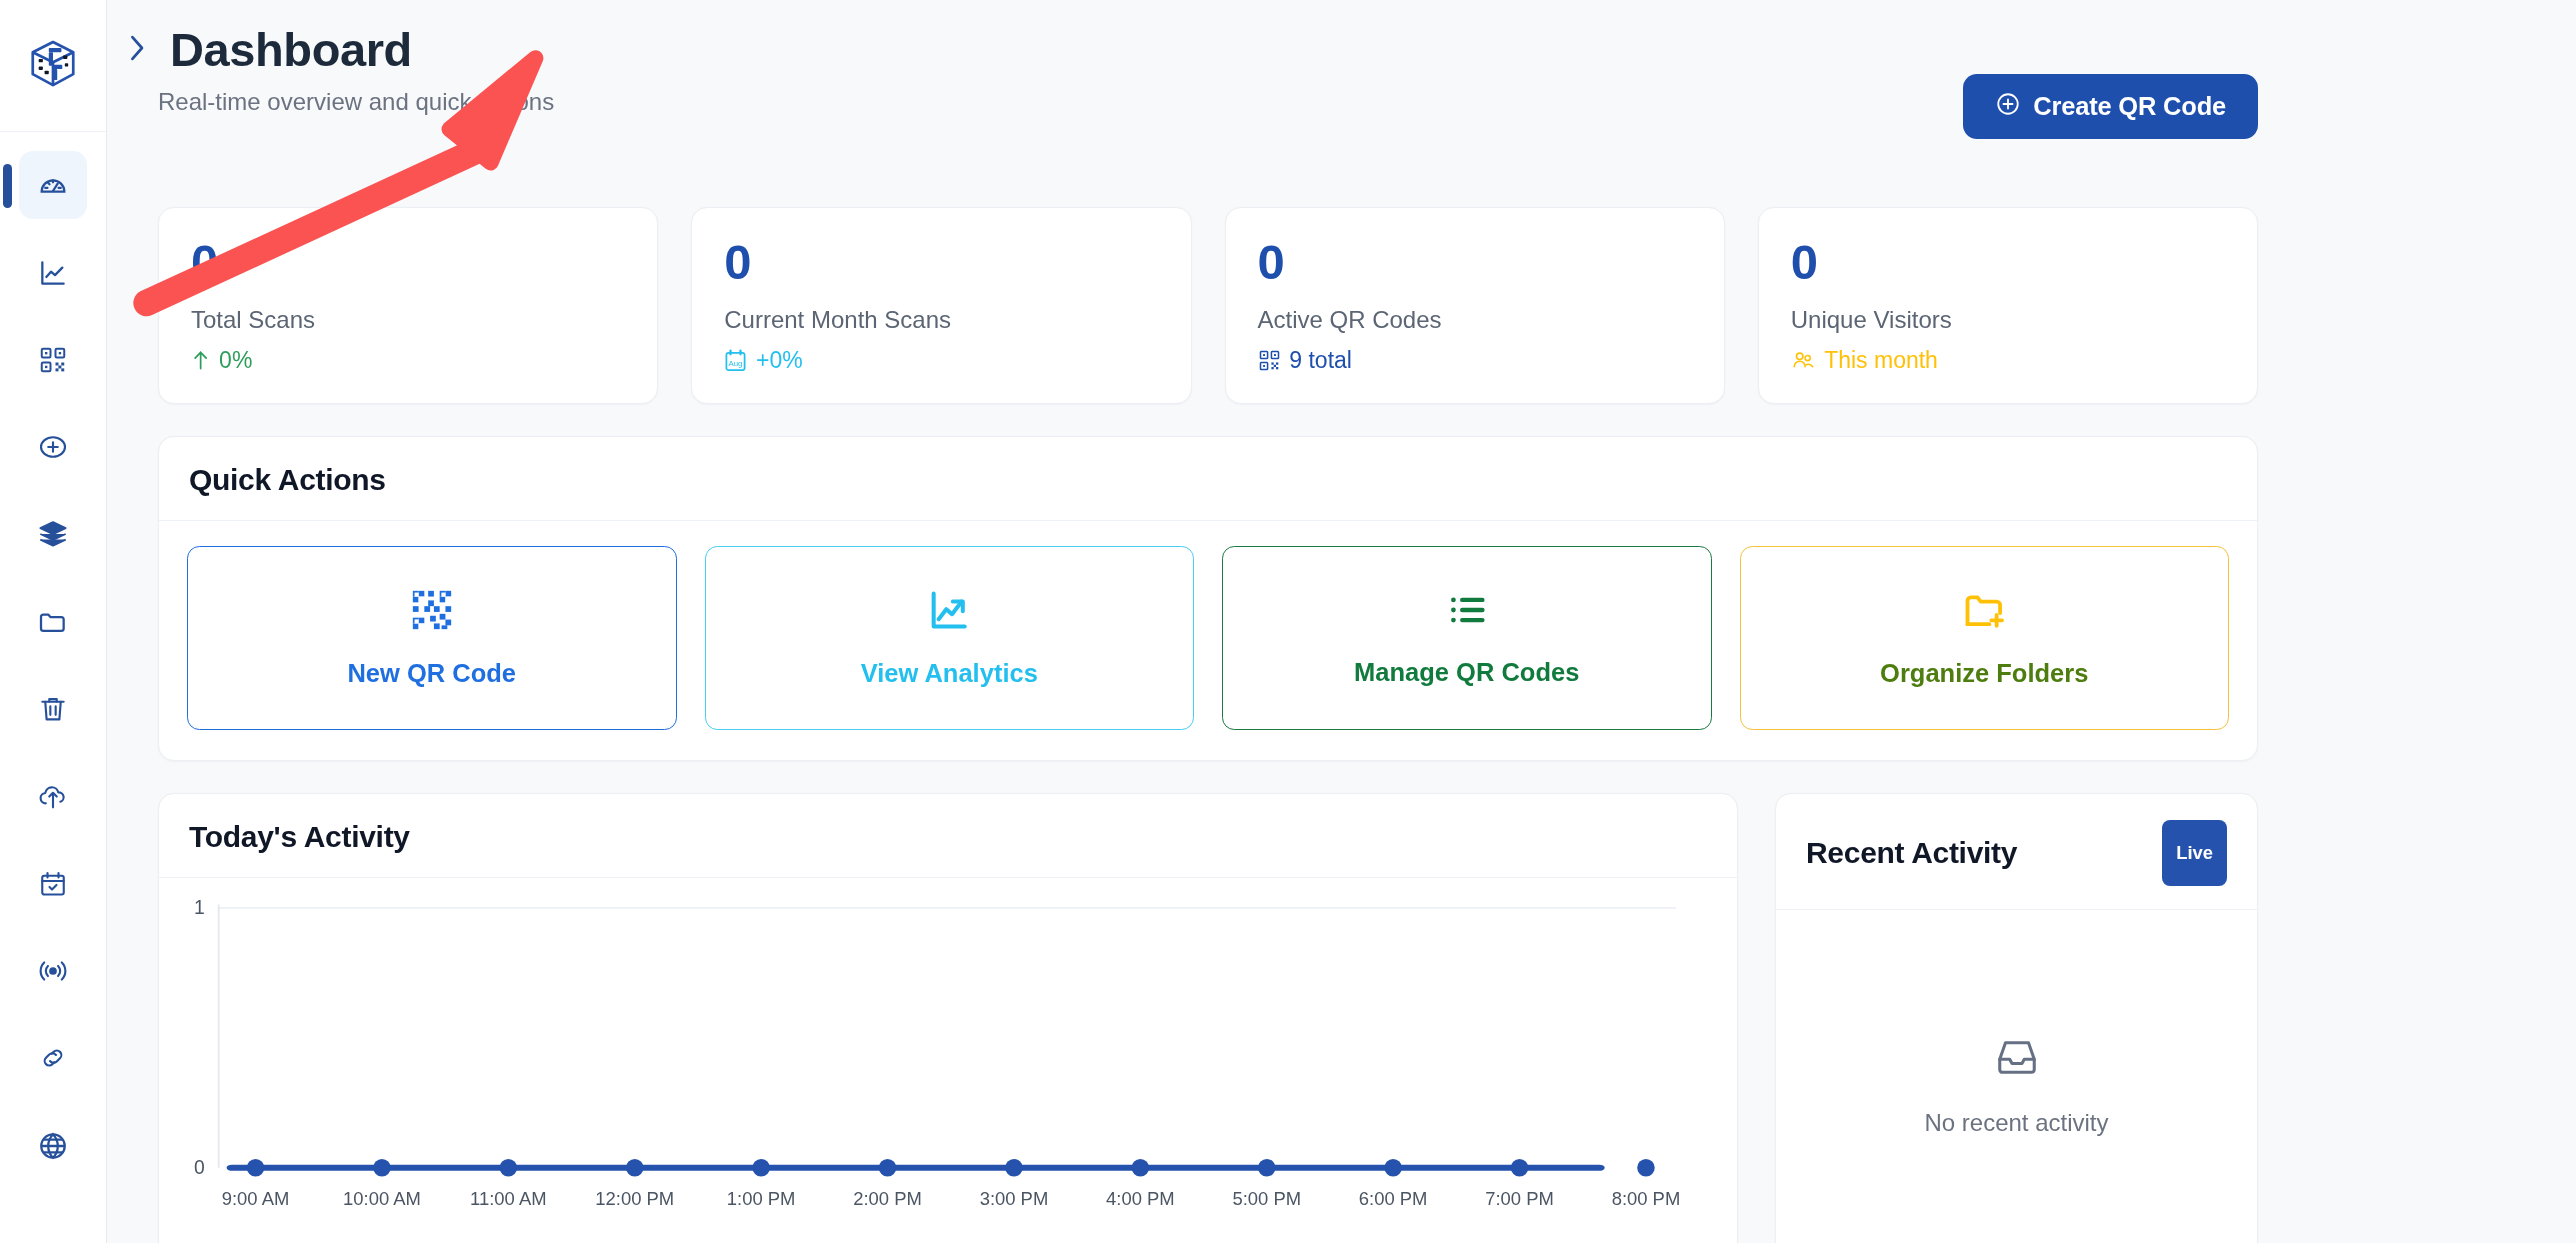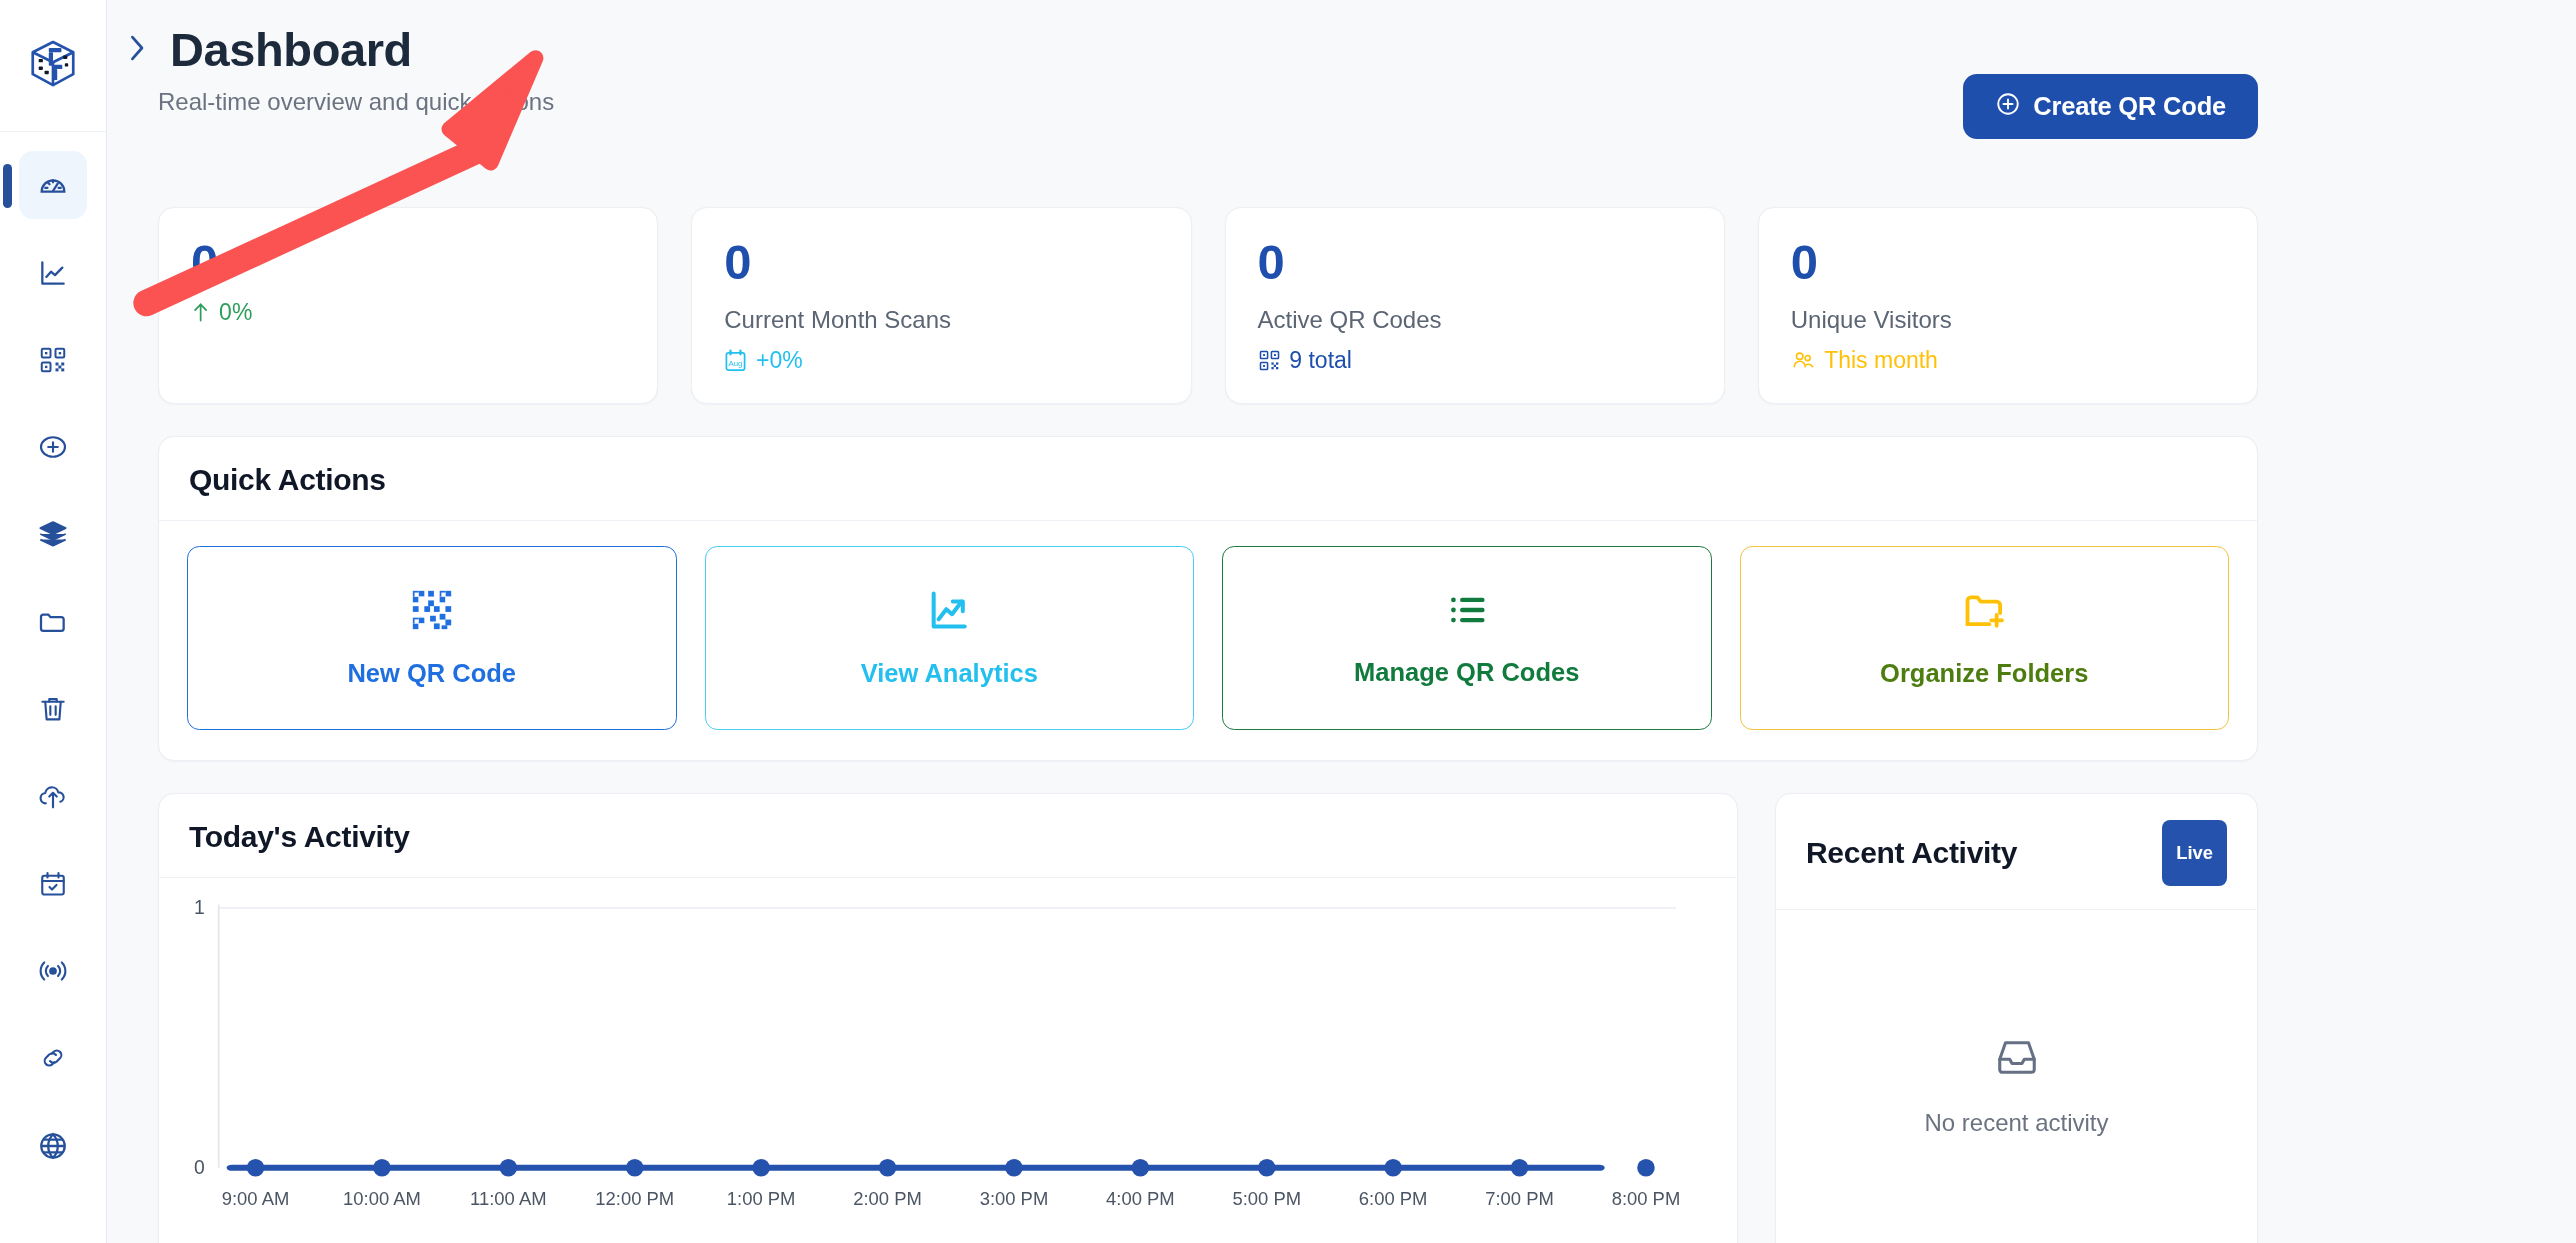--- a/index.html
+++ b/index.html
@@ -403,20 +403,21 @@
       <g>
         <line x1="45" y1="345" x2="420" y2="172" stroke="#fb5252" stroke-width="30" stroke-linecap="round"></line>
         <path d="M488 66 L437 185 L390 147 Z" fill="#fb5252" stroke="#fb5252" stroke-width="18" stroke-linejoin="round"></path>
       </g>
     </svg>
 
     <section class="stats">
 
       <div class="stat-card">
         <div class="stat-num">0</div>
+        <div class="stat-label">Total Scans</div>
         <div class="stat-delta" style="color:#2e9e5b">
           <span class="mini-ico">
             <svg width="19.3" height="23" viewBox="0 0 16 20" fill="none" stroke="#2e9e5b" stroke-width="1.5" stroke-linecap="round" stroke-linejoin="round">
               <path d="M8 17V3M8 3L3.2 8M8 3l4.8 5"></path>
             </svg>
           </span>
           <span>0%</span>
         </div>
       </div>
 

